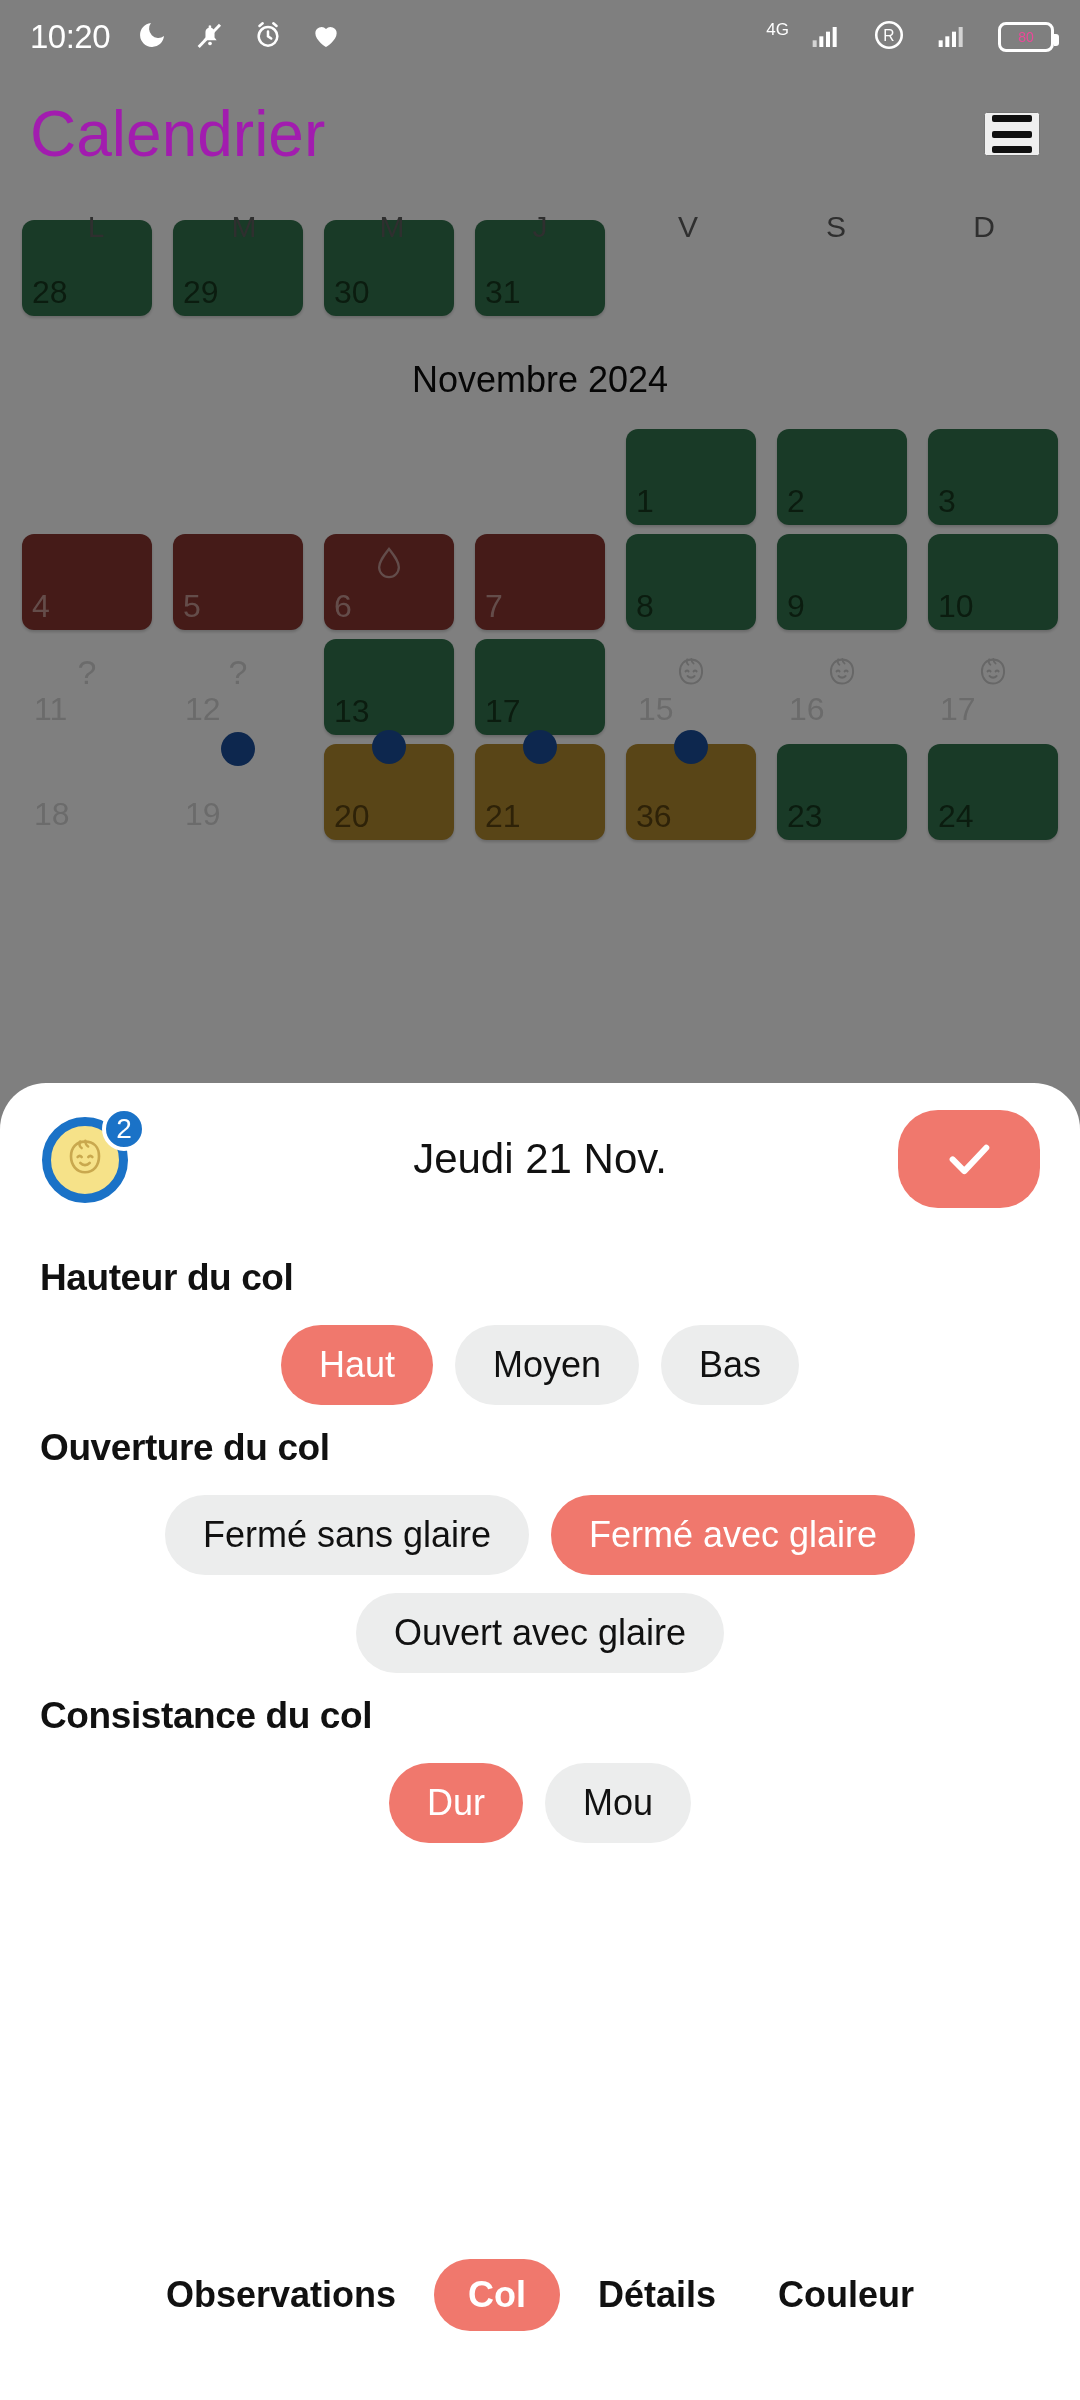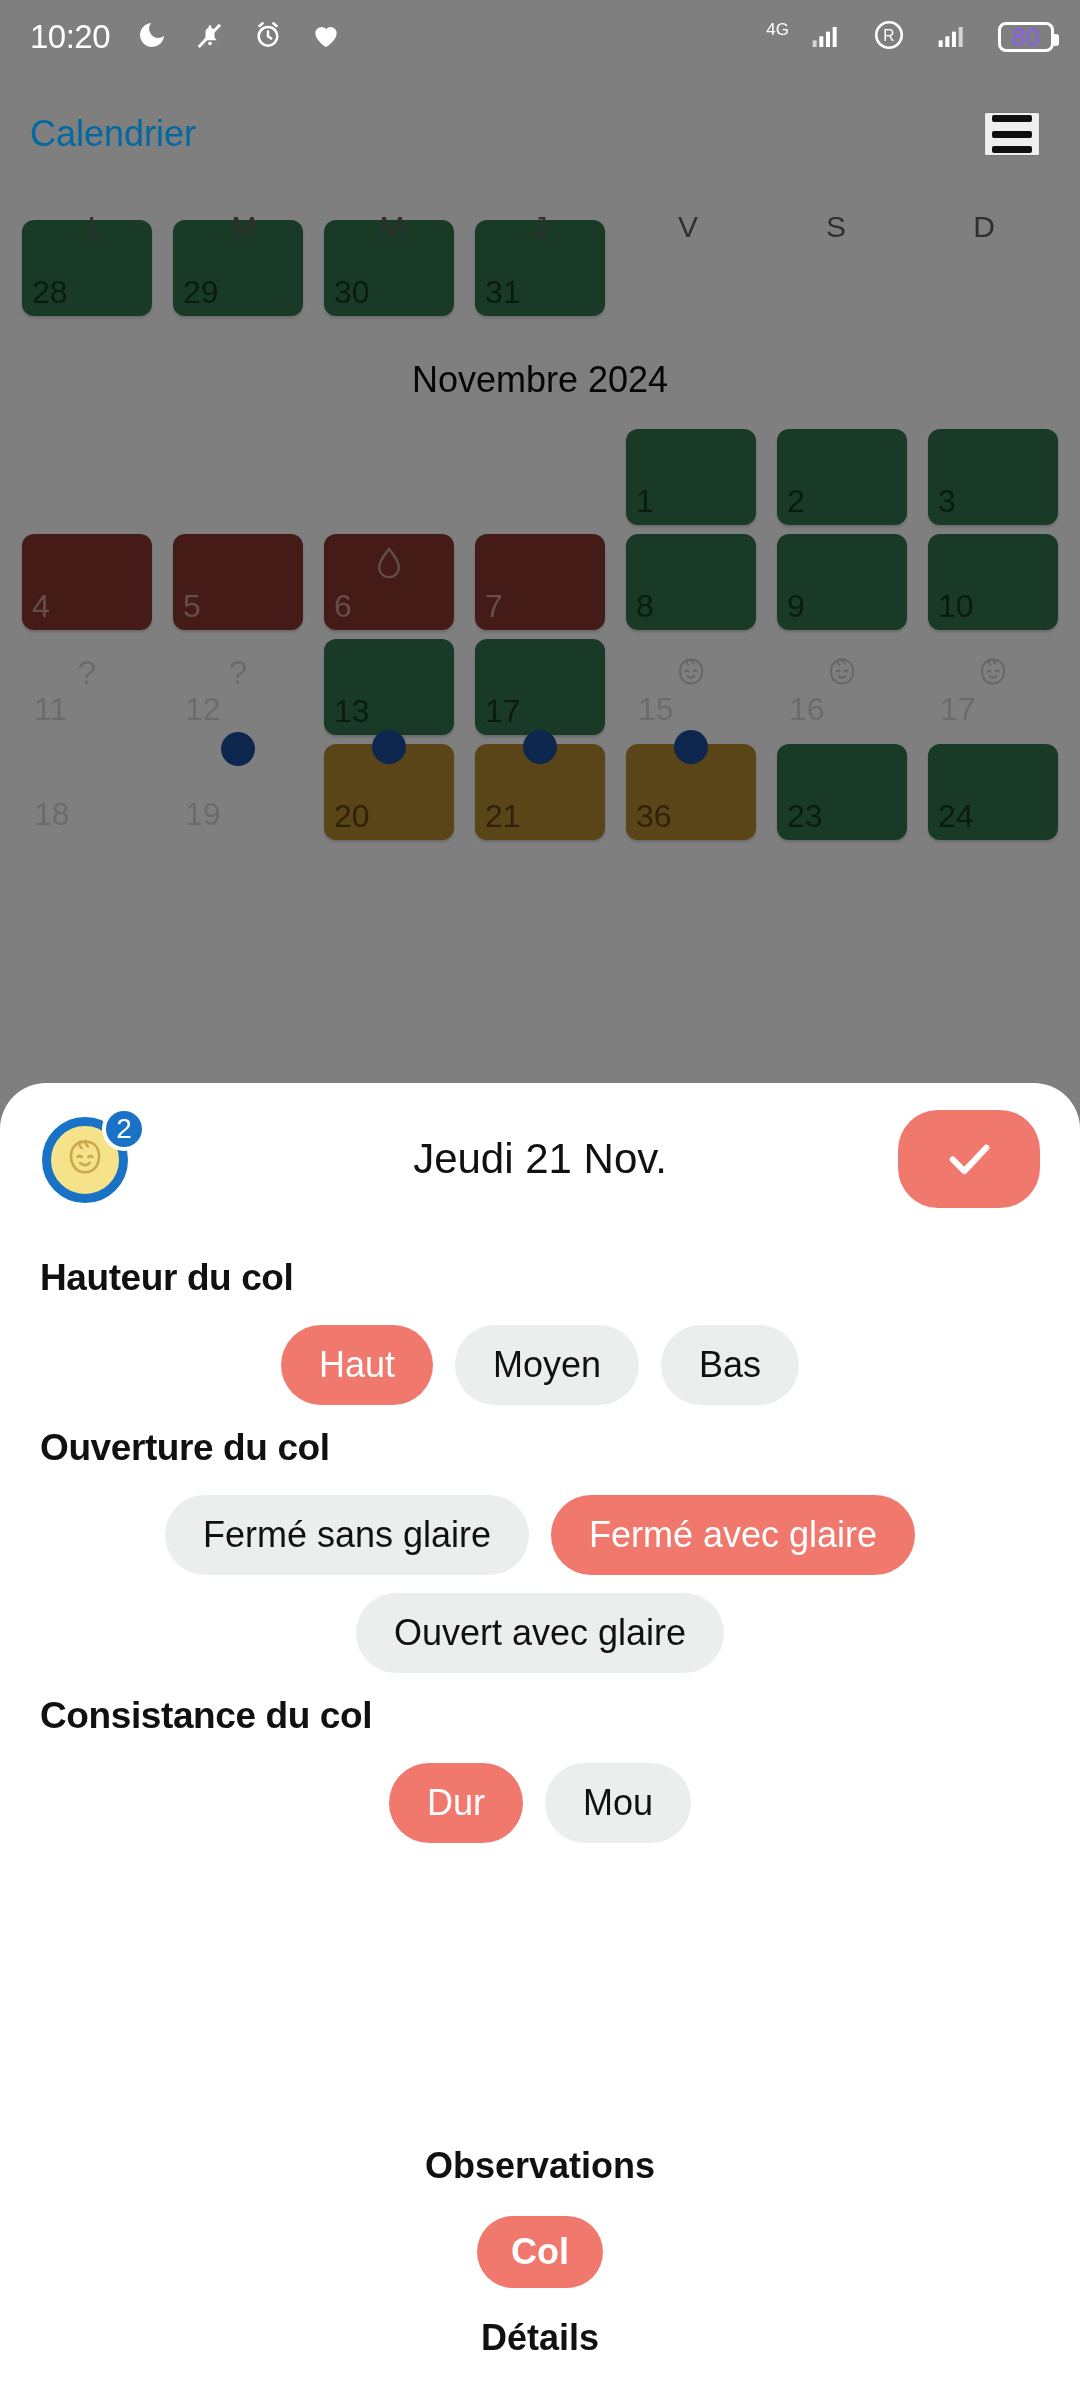--- a/index.html
+++ b/index.html
@@ -76,38 +76,38 @@
     content: "";
     position: absolute;
     right: -8px;
     top: 9px;
     width: 5px;
     height: 12px;
     background: #ffffff;
     border-radius: 0 3px 3px 0;
   }
   #battery-pct {
-    font-size: 25px;
-    color: #8b5cf6;
+    font-size: 14px;
+    color: #ec4899;
     line-height: 1;
   }
 
   
   #app-header {
     position: relative;
     height: 120px;
     display: flex;
     align-items: center;
     justify-content: space-between;
     padding: 0 40px 0 30px;
     z-index: 60;
   }
   #app-title {
-    font-size: 36px;
-    color: #0369a1;
+    font-size: 64px;
+    color: #a21caf;
     letter-spacing: 0px;
   }
   #menu-button {
     width: 56px;
     height: 44px;
     display: flex;
     flex-direction: column;
     justify-content: space-between;
   }
   #menu-button span {
@@ -305,21 +305,20 @@
   #tab-bar {
     position: absolute;
     left: 0; right: 0;
     bottom: 0;
     height: 170px;
     display: flex;
     align-items: center;
     justify-content: center;
     gap: 14px;
     padding: 0 40px 40px;
-    flex-direction: column;
   }
   .tab-item {
     font-size: 36px;
     font-weight: bold;
     color: #111111;
     padding: 18px 24px;
     border-radius: 48px;
     white-space: nowrap;
     line-height: 1;
   }

